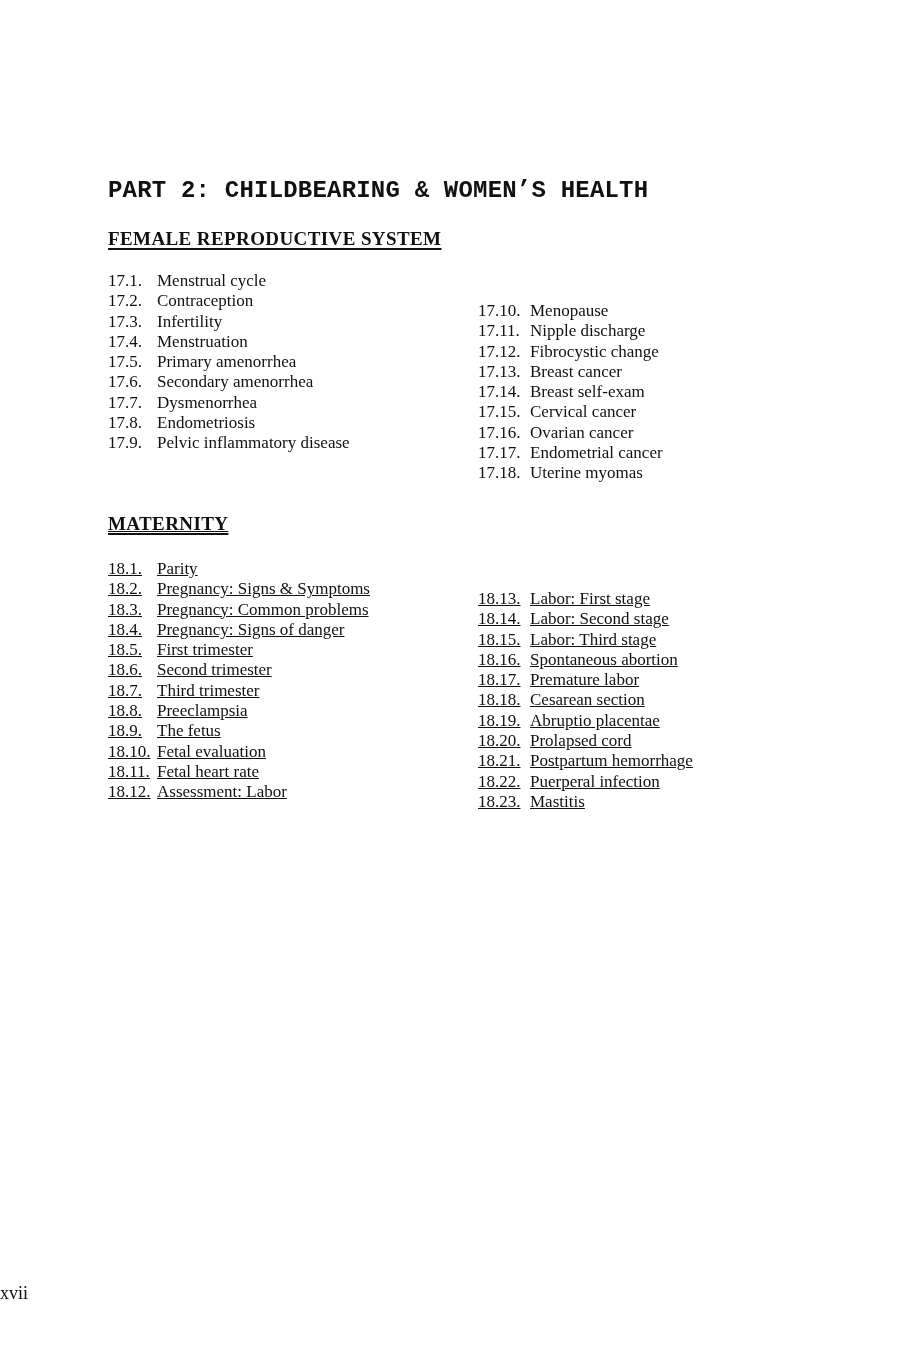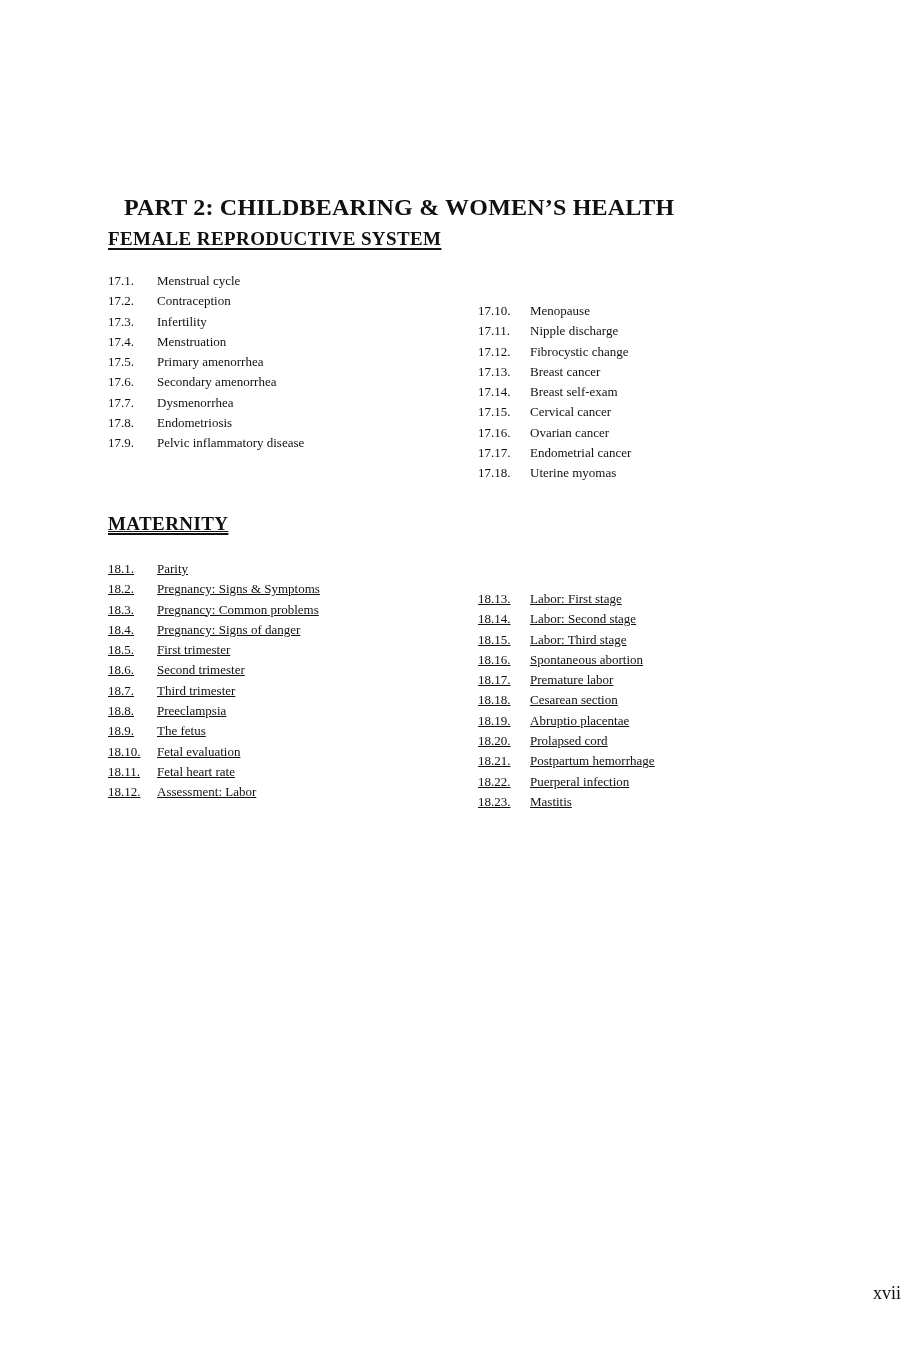--- a/index.html
+++ b/index.html
@@ -9,26 +9,27 @@
     height: 1351px;
     background: #ffffff;
     font-family: "Liberation Serif", "DejaVu Serif", serif;
     color: #111111;
     overflow: hidden;
   }
   .part-title {
     position: absolute;
     left: 108px;
     top: 177px;
-    margin: 16px;
+    margin: 0;
     font-size: 24px;
     line-height: 28px;
     font-weight: bold;
     letter-spacing: 0.2px;
     white-space: nowrap;
+    font-family: Liberation Mono, monospace;
   }
   .toc-section { position: absolute; left: 108px; }
   #sec-0 { top: 227px; }
   #sec-1 { top: 512px; text-decoration: underline; }
   .section-heading {
     margin: 0;
     font-size: 19px;
     line-height: 23px;
     font-weight: bold;
     letter-spacing: 0.4px;
@@ -43,31 +44,31 @@
     list-style: none;
     margin: 0;
     padding: 0;
     width: 370px;
   }
   .col.right { width: auto; margin-top: 30px; }
   .col li {
     display: flex;
     height: 20.3px;
     line-height: 20.3px;
-    font-size: 13px;
+    font-size: 17px;
     white-space: nowrap;
   }
   .col .num { display: inline-block; width: 49px; flex: 0 0 auto; }
   .col.right .num { width: 52px; }
   .page-number {
     position: absolute;
     left: 0;
     top: 1283px;
     width: 100%;
-    text-align: right;
+    text-align: left;
     font-size: 18px;
     line-height: 20px;
   }
 </style>
 </head>
 <body>
 
 <div class="page">
 
   <h1 class="part-title">PART 2: CHILDBEARING &amp; WOMEN’S HEALTH</h1>

